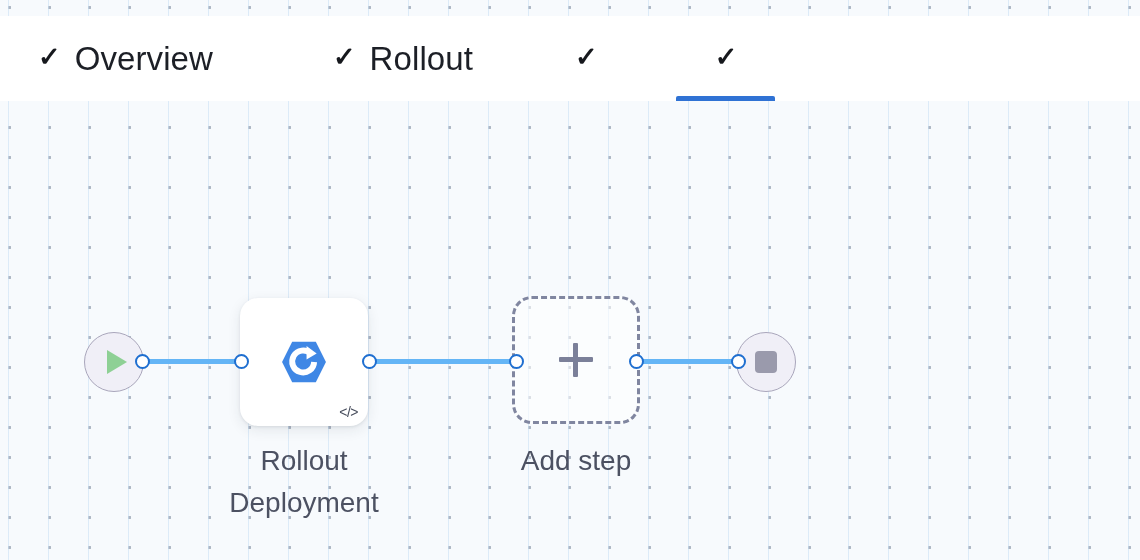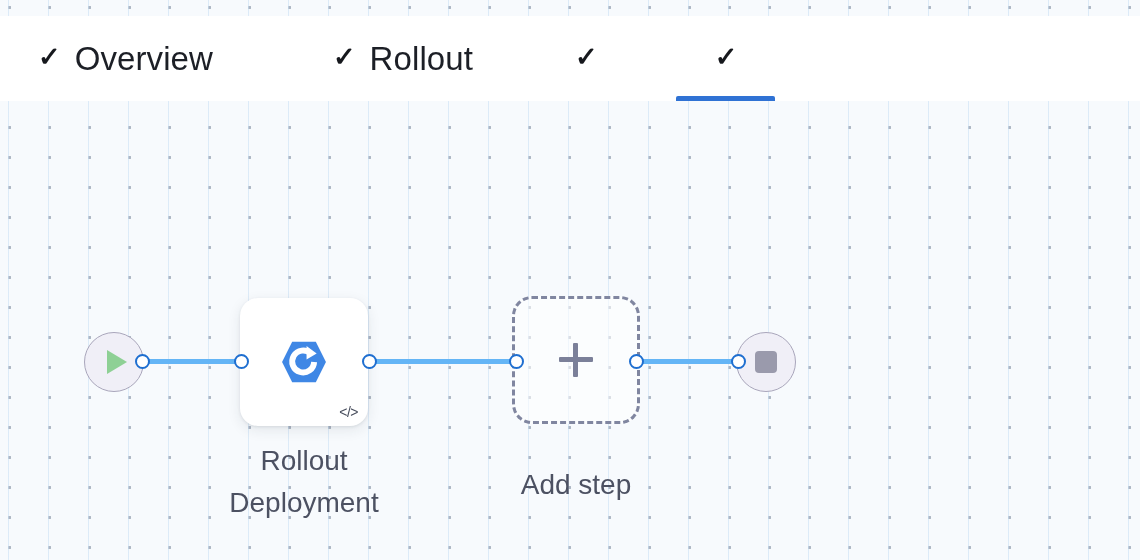--- a/index.html
+++ b/index.html
@@ -179,21 +179,21 @@
   
   .node-label {
     position: absolute;
     text-align: center;
     font-size: 28px;
     line-height: 42px;
     color: #4c5162;
     white-space: pre-line;
   }
   .label-step { left: 196px; top: 440px; width: 216px; }
-  .label-add  { left: 492px; top: 440px; width: 168px; margin-top: 24px; }
+  .label-add  { left: 492px; top: 440px; width: 168px; }
 
   
   .edge {
     position: absolute;
     height: 5px;
     background: #64b5f6;
     border-radius: 3px;
   }
   .edge-1 { left: 140px; top: 359px; width: 104px; }
   .edge-2 { left: 366px; top: 359px; width: 152px; }

